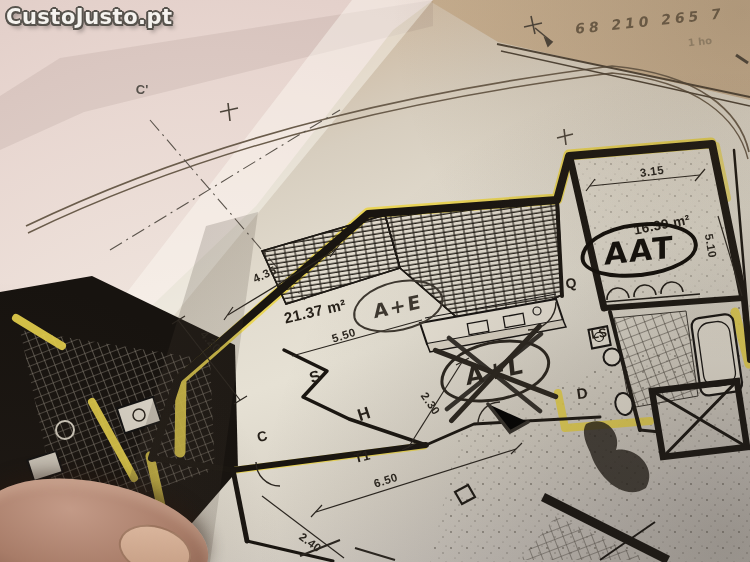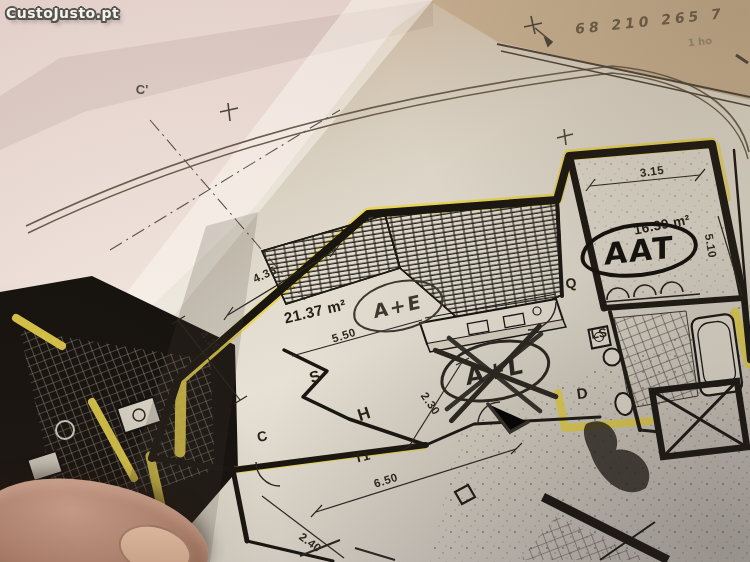--- a/index.html
+++ b/index.html
@@ -33,21 +33,21 @@
   .room{font-size:15px;}
   .hand{font-family:"DejaVu Sans",sans-serif;}
   .stamp{position:absolute;display:flex;align-items:center;justify-content:center;
        transform:translate(-50%,-50%) rotate(var(--r,0deg));background:transparent;}
   .stamp-text{font-weight:800;transform:skewX(-6deg);letter-spacing:2px;}
   .stamp-crossed::before,.stamp-crossed::after{content:"";position:absolute;
        left:-14px;right:-14px;top:50%;height:5px;background:#2b261f;border-radius:3px;}
   .stamp-crossed::before{transform:rotate(33deg);}
   .stamp-crossed::after{transform:rotate(-35deg);}
   
-  .watermark{position:absolute;left:6px;top:5px;font-size:14px;font-weight:800;
+  .watermark{position:absolute;left:6px;top:5px;font-size:21px;font-weight:800;
        font-family:"DejaVu Sans",sans-serif;color:#f5f3ef;letter-spacing:.5px;
        text-shadow:2px 0 0 #57534d,-2px 0 0 #57534d,0 2px 0 #57534d,0 -2px 0 #57534d,
        1.5px 1.5px 0 #57534d,-1.5px 1.5px 0 #57534d,1.5px -1.5px 0 #57534d,
        -1.5px -1.5px 0 #57534d,3px 4px 4px rgba(0,0,0,.35);}
   
   .finger{position:absolute;left:-22px;top:482px;width:232px;height:110px;
        transform:rotate(9deg);border-radius:46% 54% 42% 30%;
        background:radial-gradient(ellipse at 38% 28%,#c39a87,#a87c68 55%,#8a614f 88%);
        box-shadow:0 -8px 16px rgba(40,25,15,.45),inset 0 8px 10px rgba(255,228,205,.22);}
   .nail{position:absolute;left:118px;top:526px;width:74px;height:48px;

